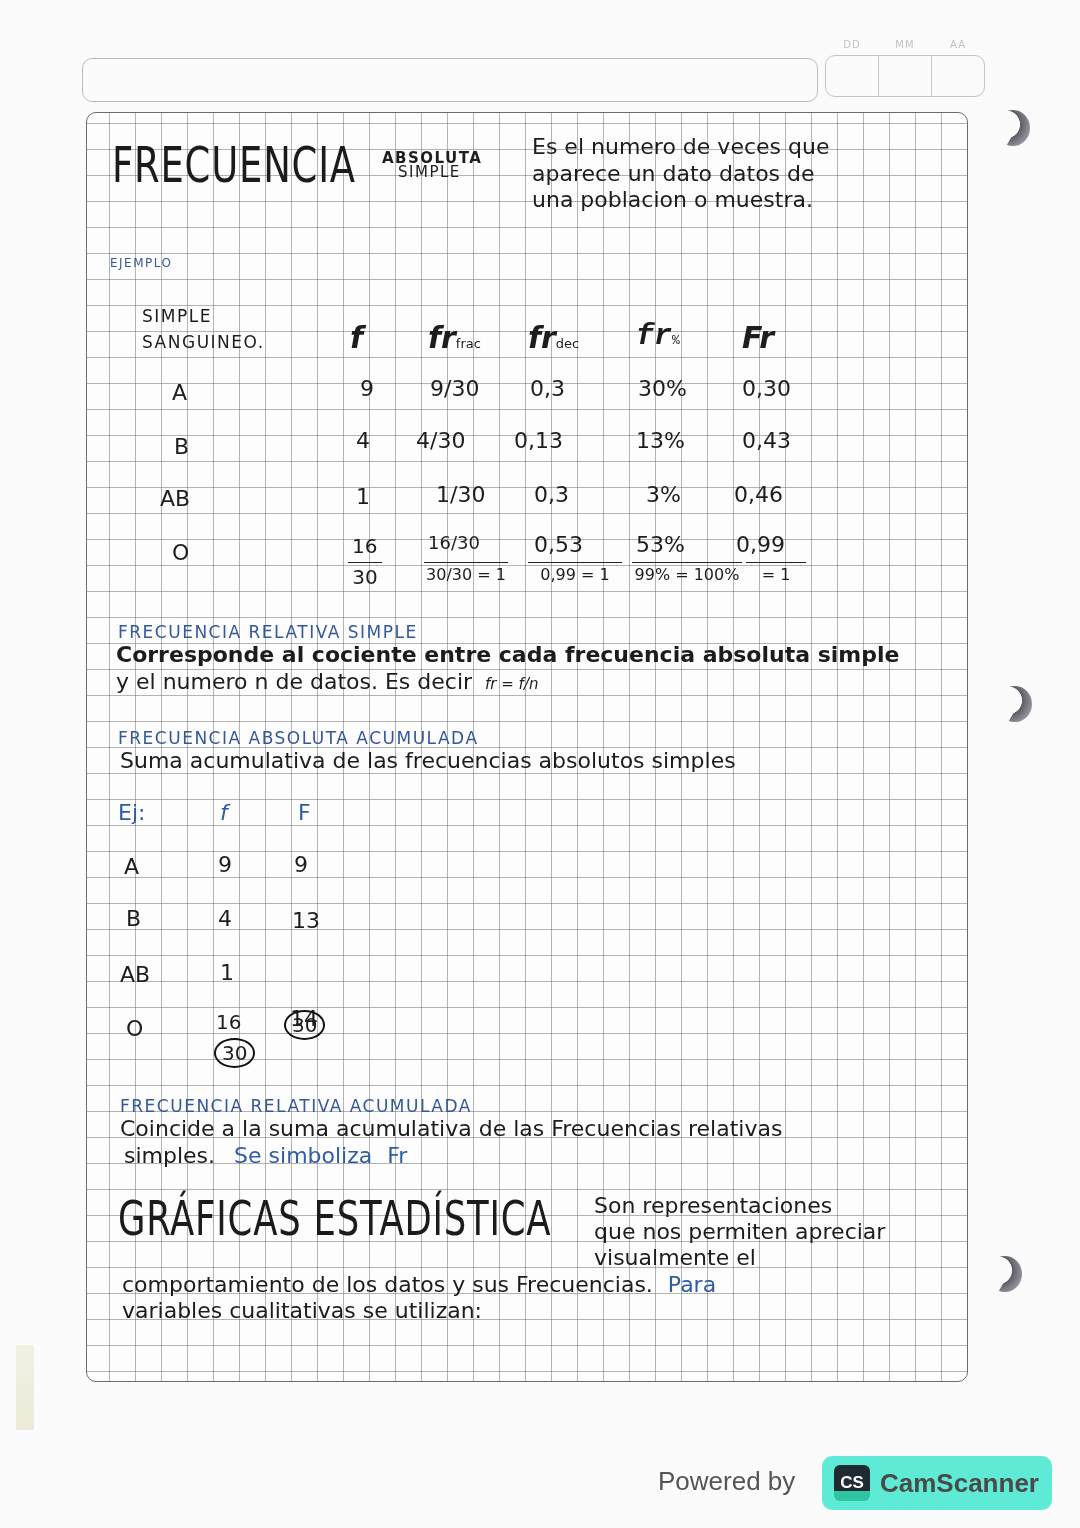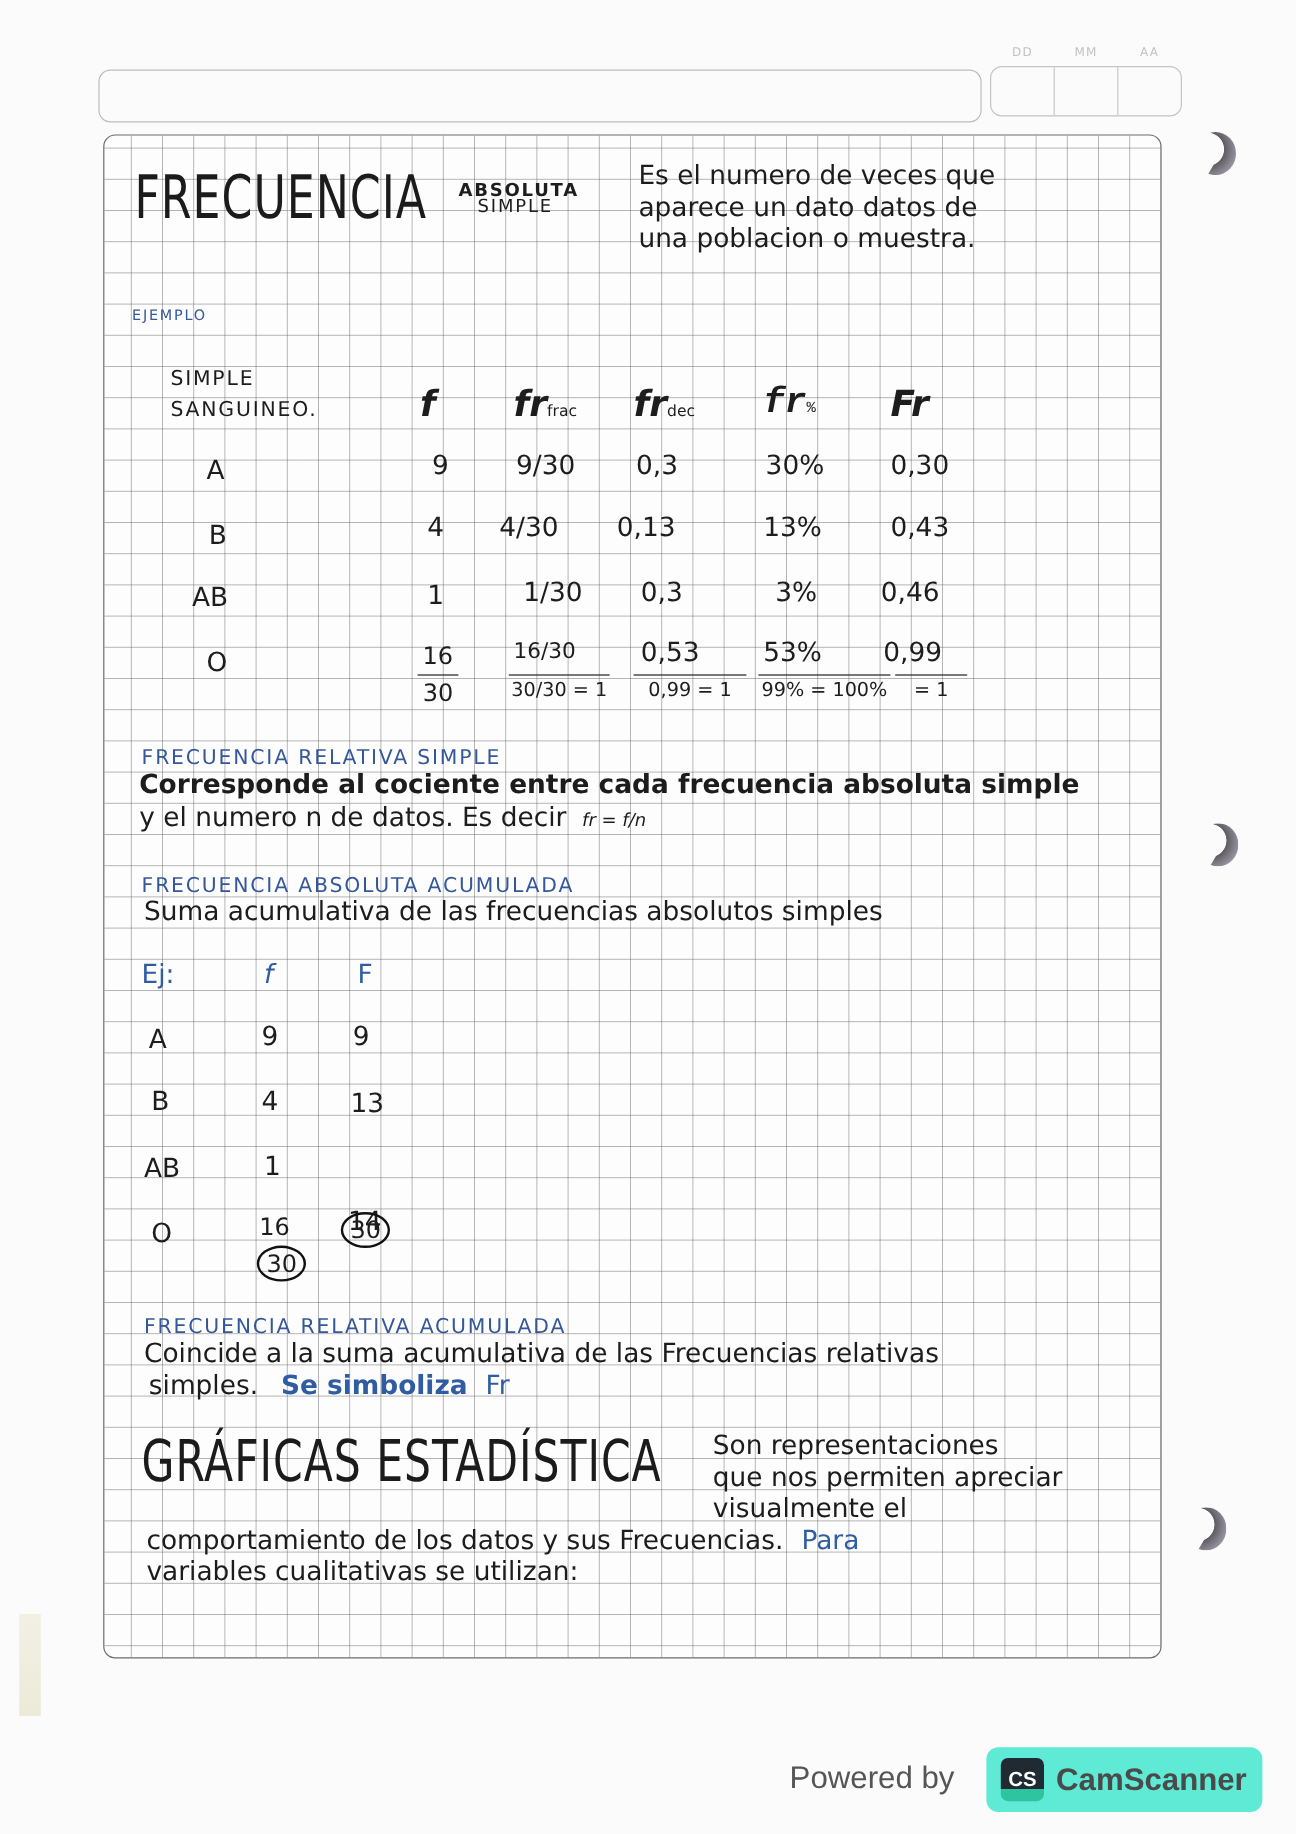--- a/index.html
+++ b/index.html
@@ -205,21 +205,21 @@
   <div class="t2-cell" style="left:126px; top:1016px;">O</div>
   <div class="t2-cell" style="left:216px; top:1010px; font-size:20px;">16</div>
   <div class="t2-cell" style="left:284px; top:1010px;"><span class="circled">30</span></div>
   <div class="t2-cell" style="left:214px; top:1038px;"><span class="circled">30</span></div>
 </div>
 
 <div class="hw section-title" style="left:120px; top:1096px;">FRECUENCIA RELATIVA ACUMULADA</div>
 <div class="hw body-text" style="left:120px; top:1116px;">Coincide a la suma acumulativa de las Frecuencias relativas</div>
 <div class="hw body-text" style="left:124px; top:1143px;">
   <span>simples.</span>
-  <span class="blue" style="margin-left:12px;font-weight:bold;">Se simboliza</span>
+  <span class="blue" style="margin-left:12px;">Se simboliza</span>
   <span class="blue" style="margin-left:8px;">Fr</span>
 </div>
 
 <div class="hw big-title" style="left:118px; top:1190px; font-size:48px;">GRÁFICAS ESTADÍSTICA</div>
 <div class="hw body-text" style="left:594px; top:1193px;">Son representaciones</div>
 <div class="hw body-text" style="left:594px; top:1219px;">que nos permiten apreciar</div>
 <div class="hw body-text" style="left:594px; top:1245px;">visualmente el</div>
 <div class="hw body-text" style="left:122px; top:1272px;">
   <span>comportamiento de los datos y sus Frecuencias.</span>
   <span class="blue" style="margin-left:8px;">Para</span>

